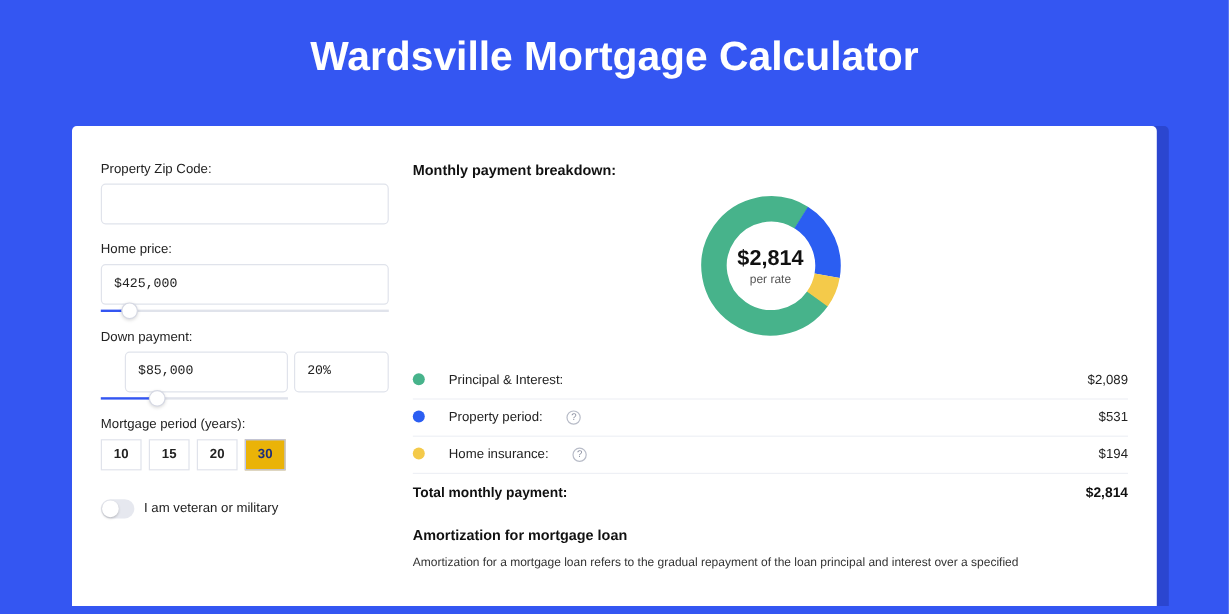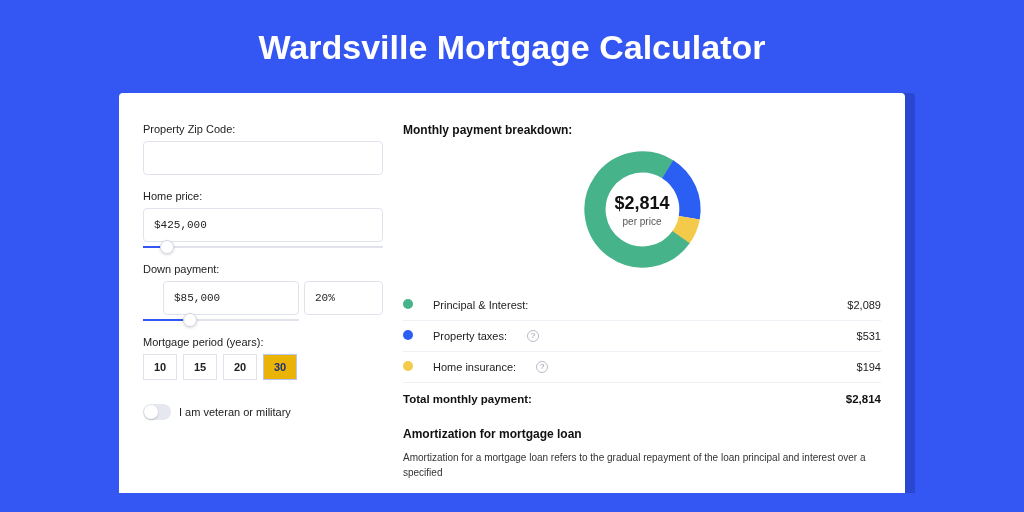--- a/index.html
+++ b/index.html
@@ -12,22 +12,22 @@
   }
   .page-title {
     color: #fff;
     font-size: 34px;
     font-weight: 700;
     text-align: center;
     padding: 28px 0 22px;
   }
   .card {
     background: #fff;
-    width: 786px;
-    margin: 4px auto;
+    width: 904px;
+    margin: 16px auto;
     border-radius: 4px 4px 0 0;
     padding: 30px 24px 0 24px;
     display: flex;
     gap: 20px;
     height: 400px;
     box-shadow: 10px 0 0 #2b46d0;
     overflow: hidden;
   }
   .left-col { width: 240px; flex-shrink: 0; }
   .right-col { flex: 1; }
@@ -214,36 +214,36 @@
     <div class="section-heading">Monthly payment breakdown:</div>
 
     <div class="donut-wrap">
       <svg viewBox="0 0 100 100" width="125" height="125">
         <circle cx="50" cy="50" r="38" fill="none" stroke="#47b38b" stroke-width="17" stroke-dasharray="177 239" stroke-dashoffset="0" transform="rotate(35 50 50)"></circle>
         <circle cx="50" cy="50" r="38" fill="none" stroke="#2b5ef2" stroke-width="17" stroke-dasharray="45 239" stroke-dashoffset="0" transform="rotate(-58 50 50)"></circle>
         <circle cx="50" cy="50" r="38" fill="none" stroke="#f4ca4a" stroke-width="17" stroke-dasharray="17 239" stroke-dashoffset="0" transform="rotate(10 50 50)"></circle>
       </svg>
       <div class="donut-center">
         <div class="donut-amount">$2,814</div>
-        <div class="donut-sub">per price</div>
+        <div class="donut-sub">per rate</div>
       </div>
     </div>
 
     <div class="break-row">
       <div class="break-left">
         <span class="swatch c-green"></span>
         <span>Principal &amp; Interest:</span>
       </div>
       <span class="break-val">$2,089</span>
     </div>
 
     <div class="break-row">
       <div class="break-left">
         <span class="swatch c-blue"></span>
-        <span>Property taxes:</span>
+        <span>Property period:</span>
         <span class="info-icon">?</span>
       </div>
       <span class="break-val">$531</span>
     </div>
 
     <div class="break-row">
       <div class="break-left">
         <span class="swatch c-yellow"></span>
         <span>Home insurance:</span>
         <span class="info-icon">?</span>

